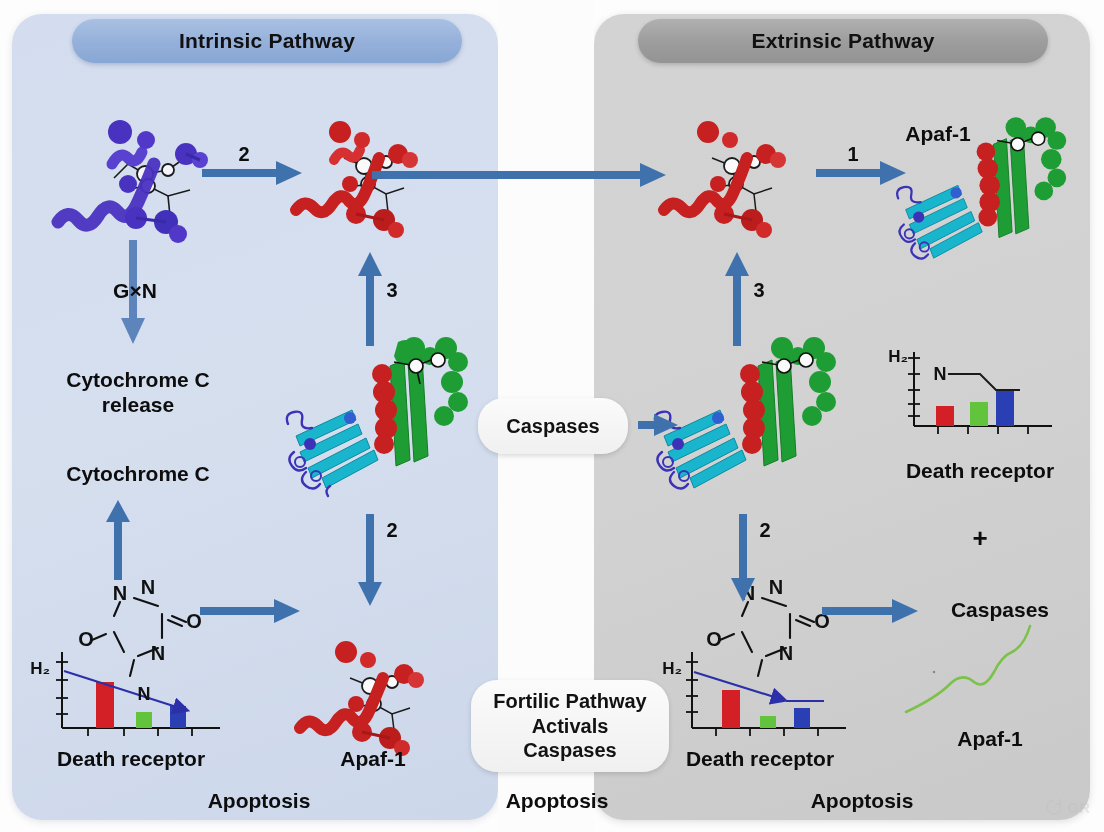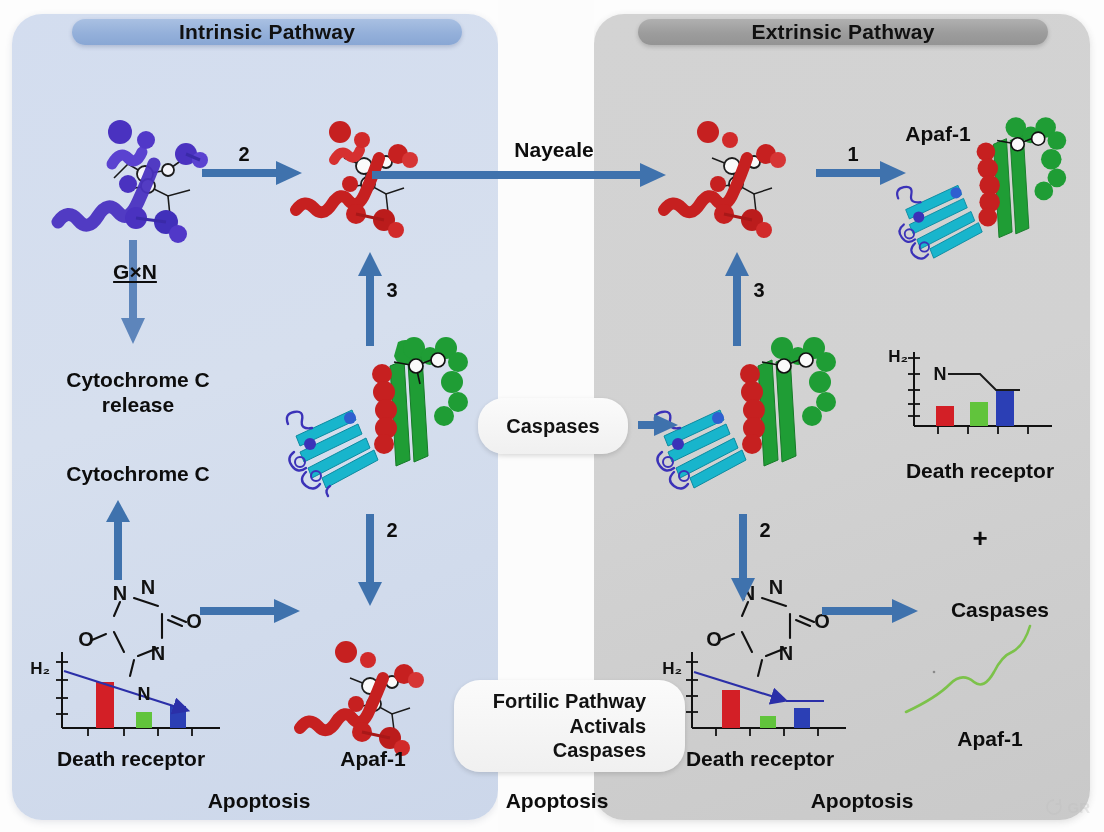--- a/index.html
+++ b/index.html
@@ -26,21 +26,21 @@
     box-shadow: 0 2px 7px rgba(60,70,100,.13);
   }
   #panel-extrinsic {
     left: 594px; top: 14px; width: 496px; height: 806px;
     background: linear-gradient(160deg, #d3d3d3 0%, #d2d2d2 50%, #c9c9c9 100%);
     box-shadow: 0 2px 7px rgba(60,60,60,.15);
   }
 
   .panel-header {
     position: absolute;
-    height: 26px;
+    height: 44px;
     border-radius: 22px;
     display: flex; align-items: center; justify-content: center;
     font-size: 21px; font-weight: bold; color: #111;
     letter-spacing: .2px;
   }
   #hdr-intrinsic {
     left: 72px; top: 19px; width: 390px;
     background: linear-gradient(180deg, #a9c0e2 0%, #94b0da 55%, #89a7d4 100%);
     box-shadow: 0 2px 4px rgba(40,60,110,.22);
   }
@@ -568,40 +568,39 @@
 
   <div class="arrow" style="left:820px; top:596px;">
     <svg width="102" height="30">
       <line x1="2" y1="15" x2="74" y2="15" stroke="#3f72ad" stroke-width="8"></line>
       <path d="M72 3 L98 15 L72 27 Z" fill="#3f72ad"></path>
     </svg>
   </div>
 
   <div class="lbl num" style="left:224px; top:142px; width:40px;">2</div>
 
-  <div class="lbl big" style="left:90px; top:259px; width:90px;text-decoration:underline;">G×N</div>
+  <div class="lbl big" style="left:90px; top:278px; width:90px;">G×N</div>
 
   <div class="lbl num" style="left:372px; top:278px; width:40px;">3</div>
 
   <div class="lbl big" style="left:38px; top:367px; width:200px;">Cytochrome C
 release</div>
 
   <div class="lbl big" style="left:38px; top:461px; width:200px;">Cytochrome C</div>
 
   <div class="lbl num" style="left:372px; top:518px; width:40px;">2</div>
 
   <div class="lbl big" style="left:26px; top:746px; width:210px;">Death receptor</div>
 
   <div class="lbl big" style="left:308px; top:746px; width:130px;">Apaf-1</div>
 
   <div class="lbl big" style="left:462px; top:788px; width:190px;">Apoptosis</div>
 
   <div class="lbl big" style="left:134px; top:788px; width:250px;">Apoptosis</div>
 
-  <div class="lbl big" style="left:474px; top:137px; width:160px;">Nayeale</div>
 
   <div class="lbl num" style="left:833px; top:142px; width:40px;">1</div>
 
   <div class="lbl big" style="left:868px; top:121px; width:140px;">Apaf-1</div>
 
   <div class="lbl num" style="left:739px; top:278px; width:40px;">3</div>
 
   <div class="lbl big" style="left:870px; top:458px; width:220px;">Death receptor</div>
 
   <div class="lbl big" style="left:950px; top:523px; width:60px; font-size:26px;">+</div>
@@ -612,21 +611,21 @@
 
   <div class="lbl big" style="left:910px; top:597px; width:180px;">Caspases</div>
 
   <div class="lbl big" style="left:920px; top:726px; width:140px;">Apaf-1</div>
 
   <div class="lbl big" style="left:742px; top:788px; width:240px;">Apoptosis</div>
 
   <div class="callout" style="left:478px; top:398px; width:150px; height:56px;">Caspases</div>
 
 
-  <div class="callout" style="left:454px; top:680px; width:231px; height:92px;text-align:right;">Fortilic Pathway
+  <div class="callout" style="left:471px; top:680px; width:198px; height:92px;">Fortilic Pathway
 Activals
 Caspases</div>
 
   <div id="watermark">
     <svg width="18" height="18" viewBox="0 0 18 18">
       <path d="M9 2 a7 7 0 1 0 6 3.5" stroke="#bdbdbd" stroke-width="1.8" fill="none"></path>
       <path d="M15 1 L15 6 L10.5 6" stroke="#bdbdbd" stroke-width="1.8" fill="none"></path>
     </svg>
     <span class="wm-text">GR</span>
   </div>

